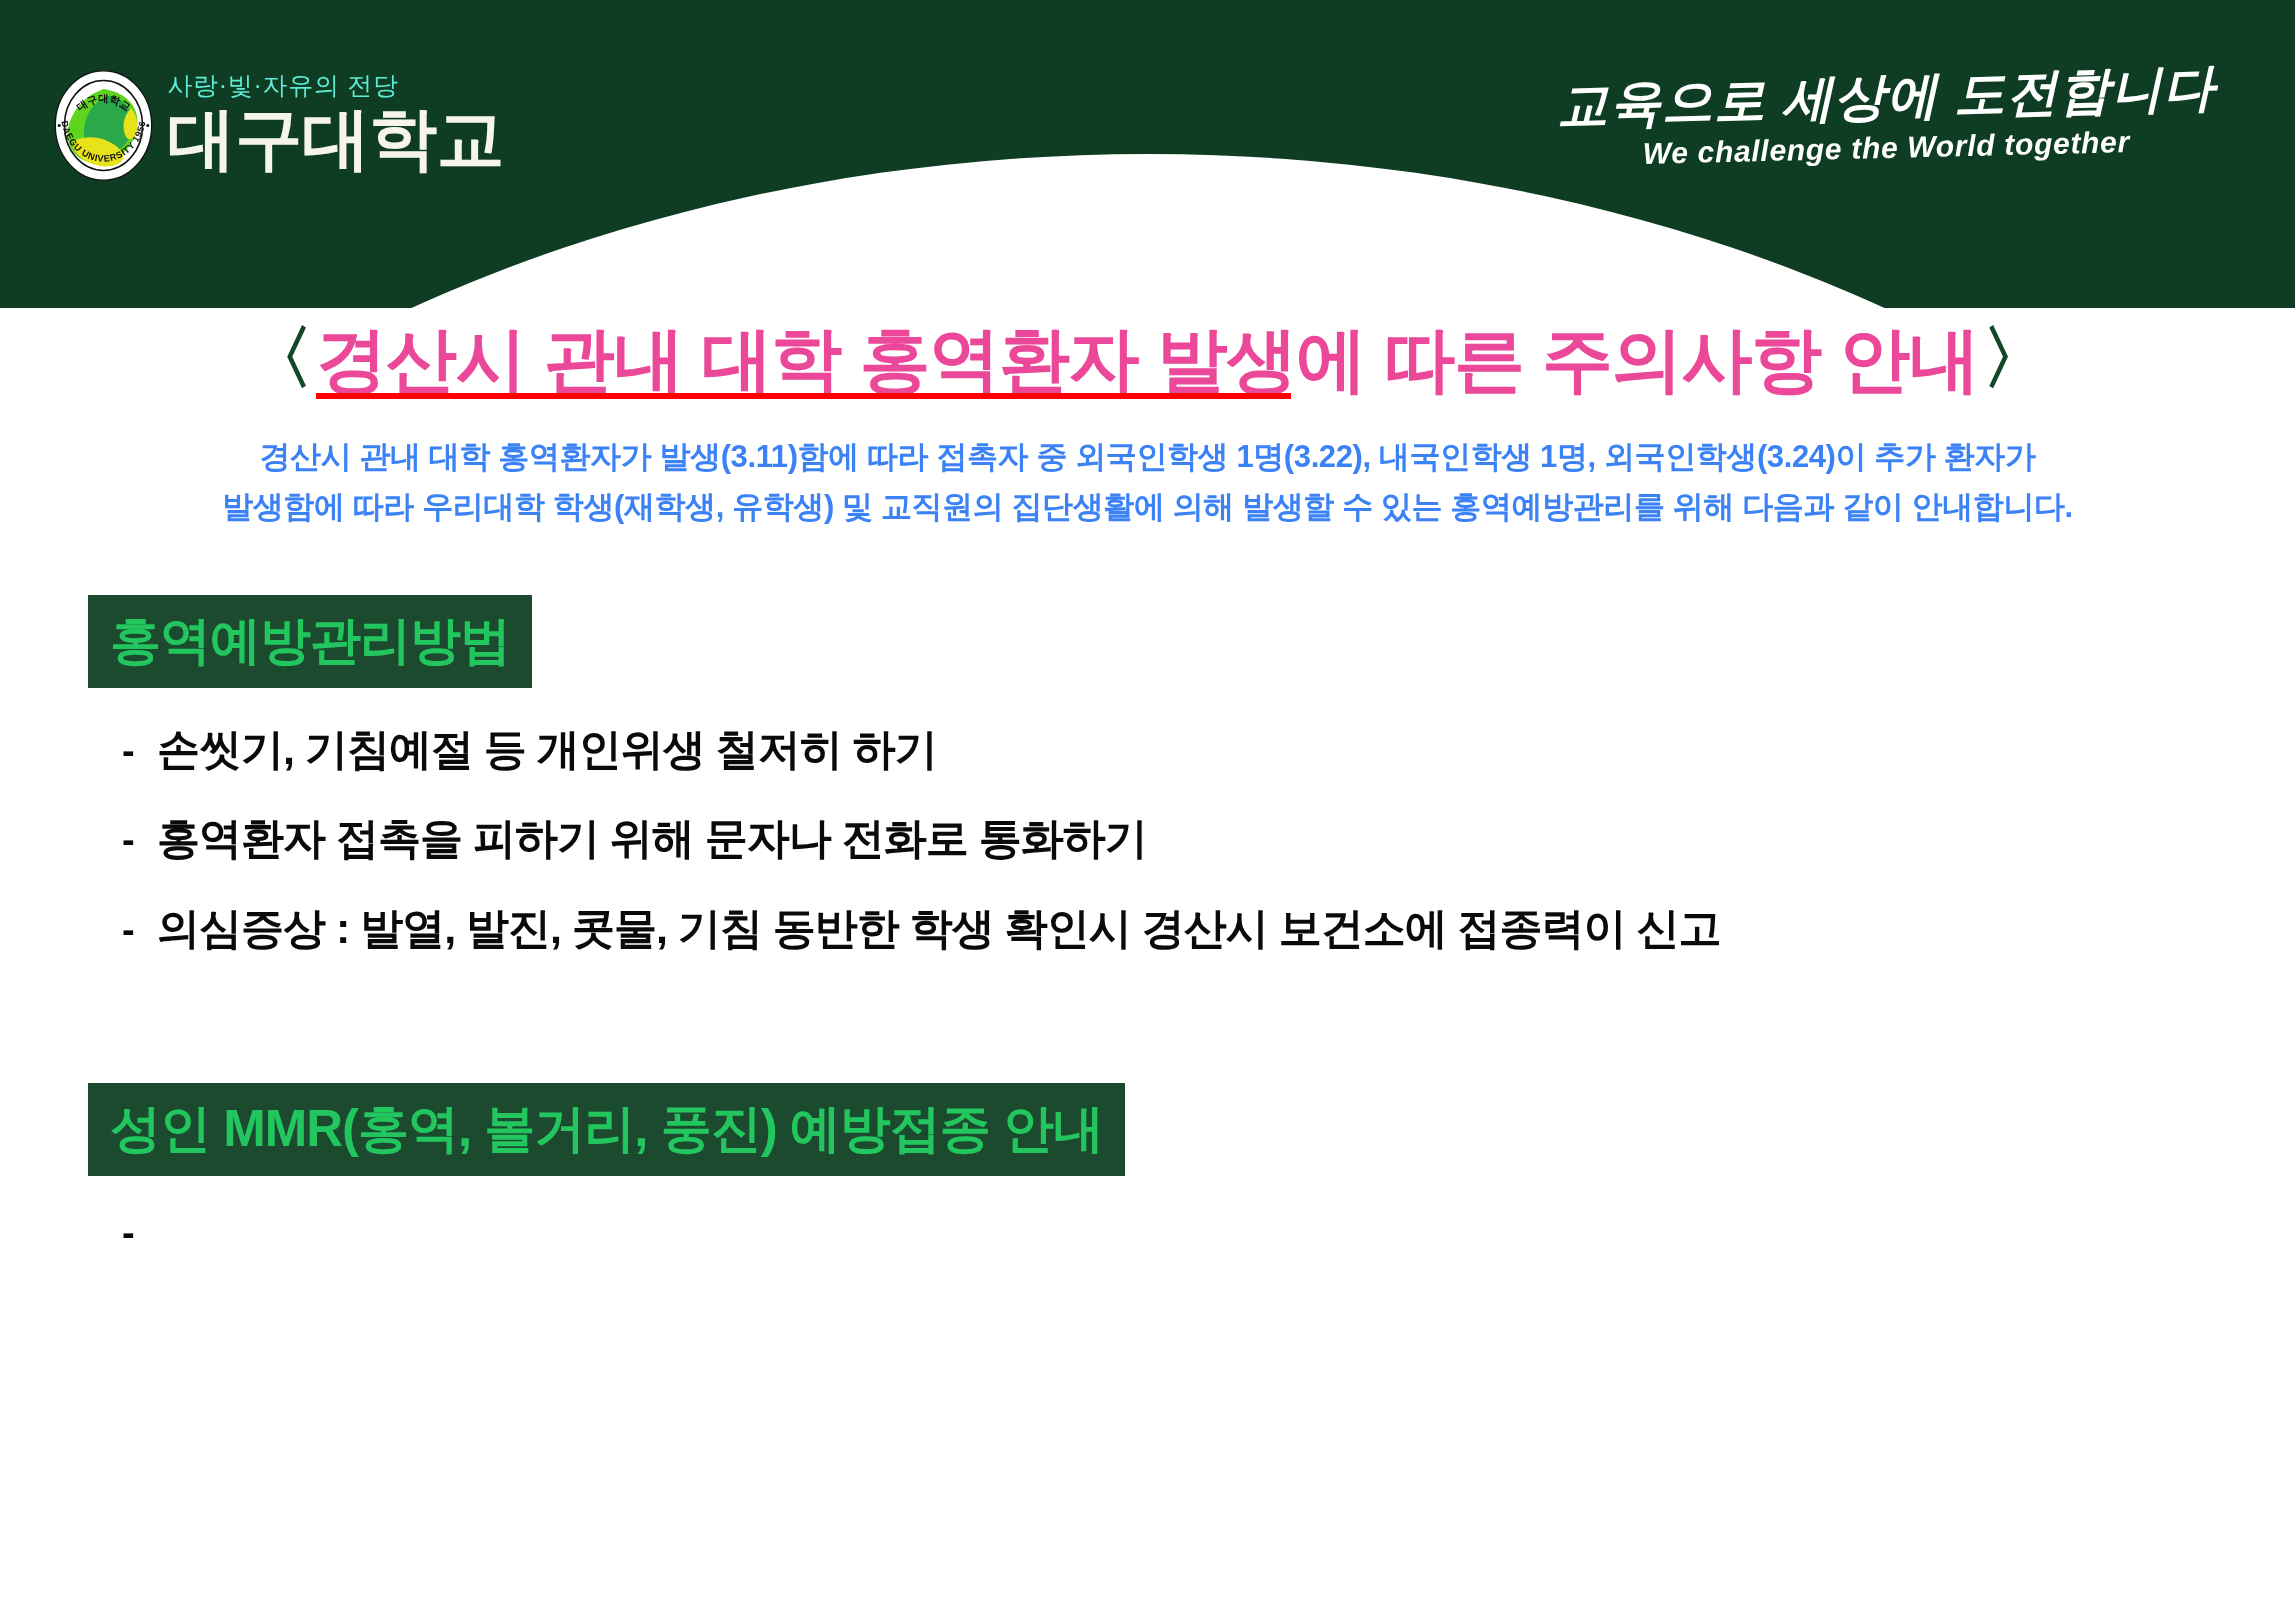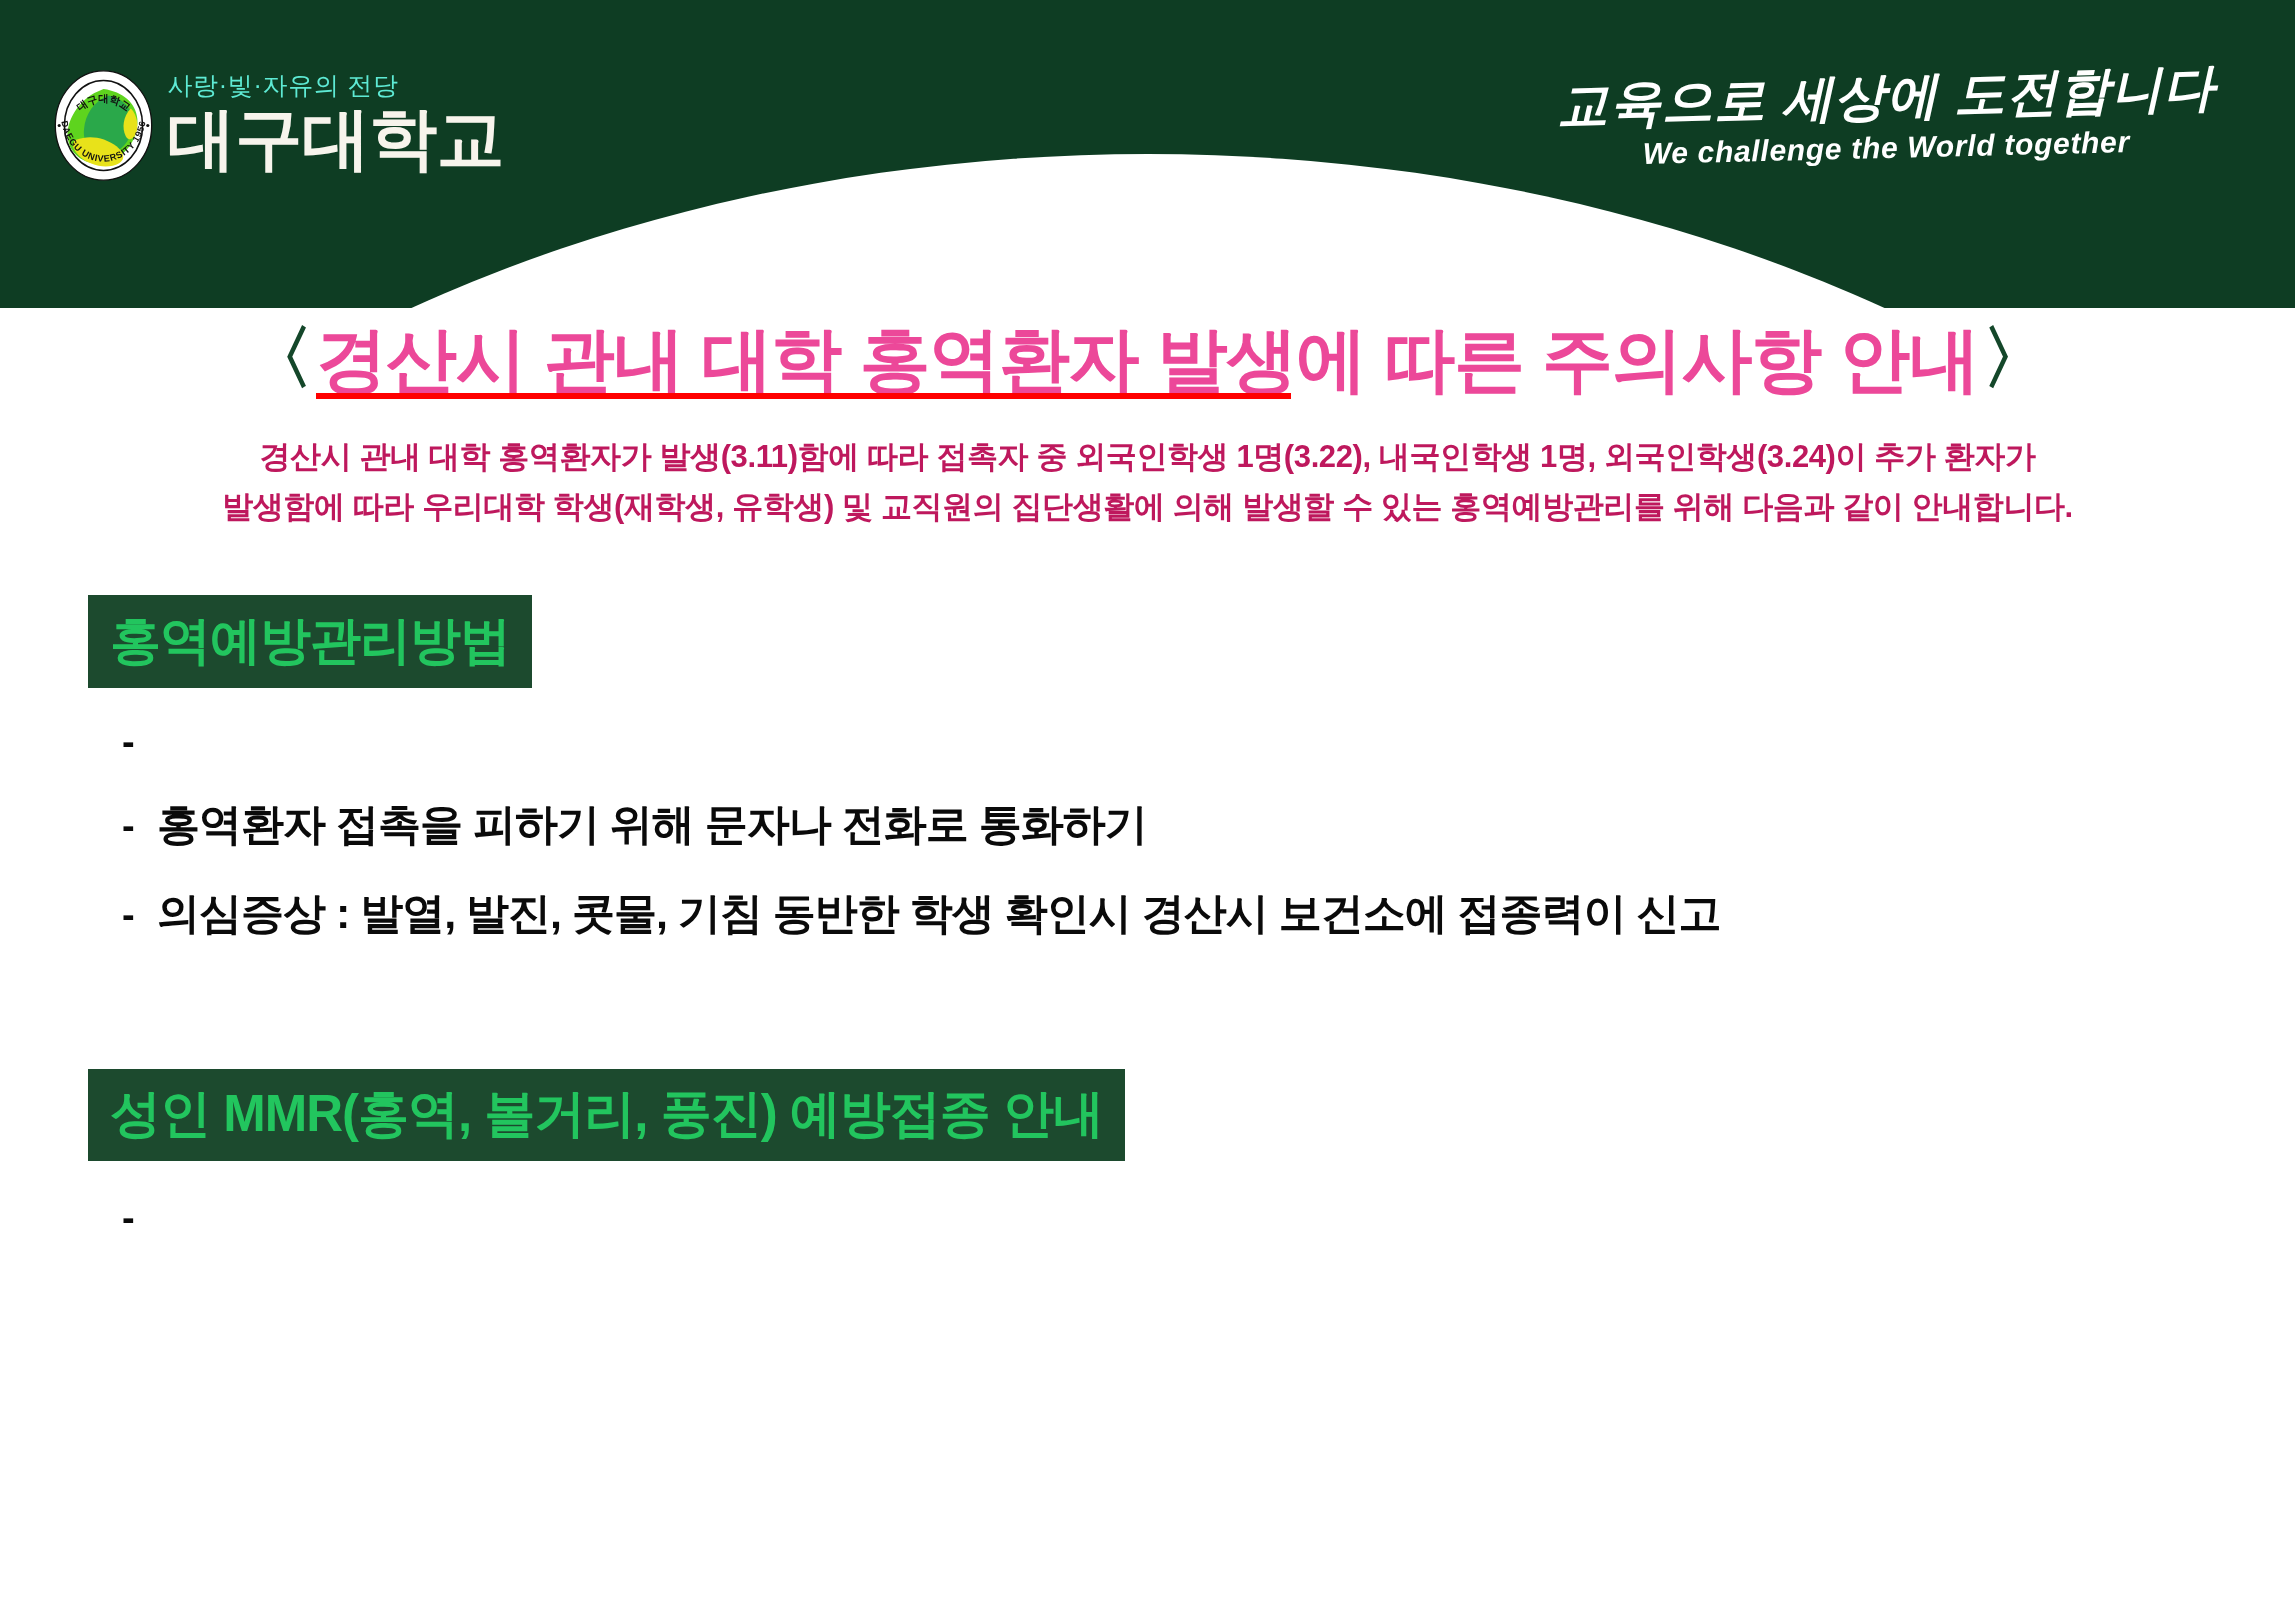--- a/index.html
+++ b/index.html
@@ -150,21 +150,21 @@
     width: 667px;
     height: 5.9px;
     background: #ff0000;
   }
 
   
   .intro {
     margin: 27.5px auto 0 auto;
     width: 2002px;
     text-align: center;
-    color: #be185d;
+    color: #3b82f6;
     font-size: 31px;
     font-weight: 700;
     line-height: 1.62;
     letter-spacing: -0.4px;
   }
   .intro-line { display: block; white-space: nowrap; }
 
   
   .section-chip {
     display: inline-block;
@@ -273,20 +273,21 @@
     <span class="intro-line">경산시 관내 대학 홍역환자가 발생(3.11)함에 따라 접촉자 중 외국인학생 1명(3.22), 내국인학생 1명, 외국인학생(3.24)이 추가 환자가</span>
     <span class="intro-line">발생함에 따라 우리대학 학생(재학생, 유학생) 및 교직원의 집단생활에 의해 발생할 수 있는 홍역예방관리를 위해 다음과 같이 안내합니다.</span>
   </div>
 
   
   <div class="section-chip section-1">홍역예방관리방법</div>
 
   <ul class="bullets">
     <li class="bullet">
       <span class="bullet-dash">-</span>
+      <span class="bullet-text">손씻기, 기침예절 등 개인위생 철저히 하기</span>
     </li>
     <li class="bullet">
       <span class="bullet-dash">-</span>
       <span class="bullet-text">홍역환자 접촉을 피하기 위해 문자나 전화로 통화하기</span>
     </li>
     <li class="bullet">
       <span class="bullet-dash">-</span>
       <span class="bullet-text">의심증상 : 발열, 발진, 콧물, 기침 동반한 학생 확인시 경산시 보건소에 접종력이 신고</span>
     </li>
   </ul>

